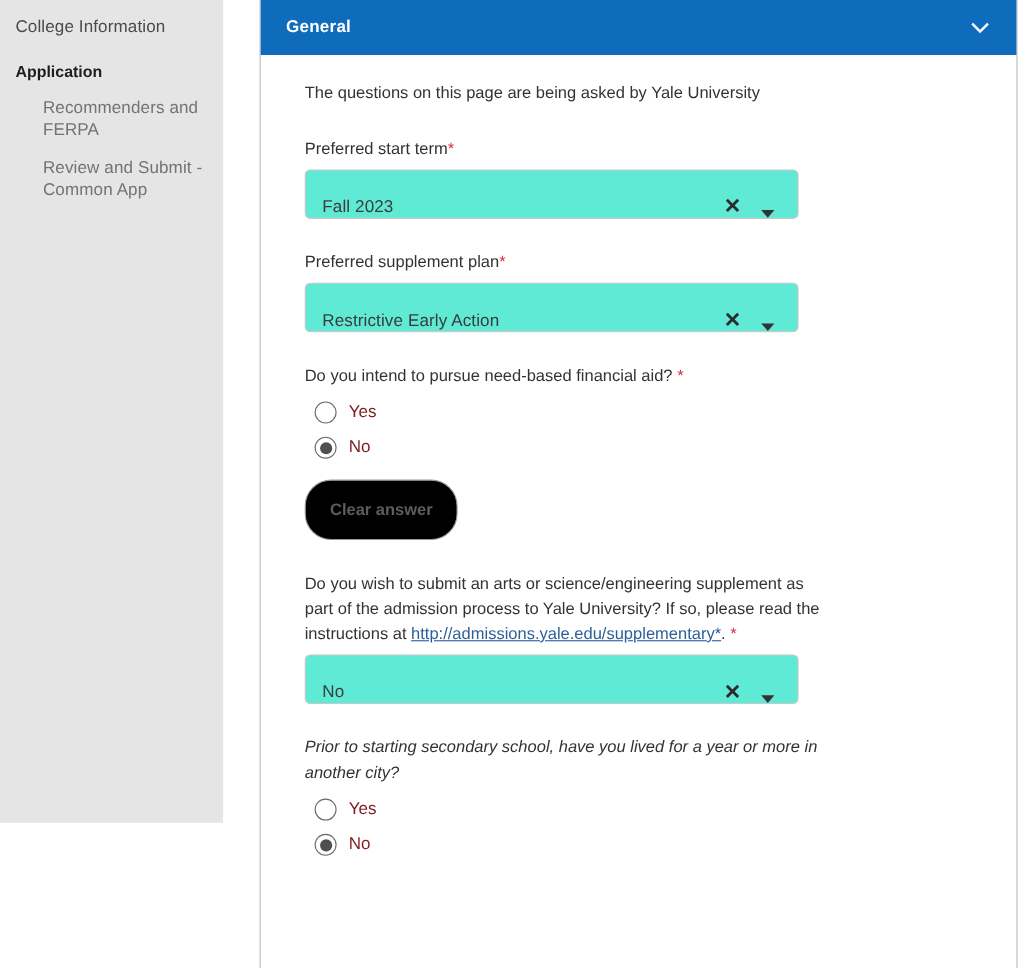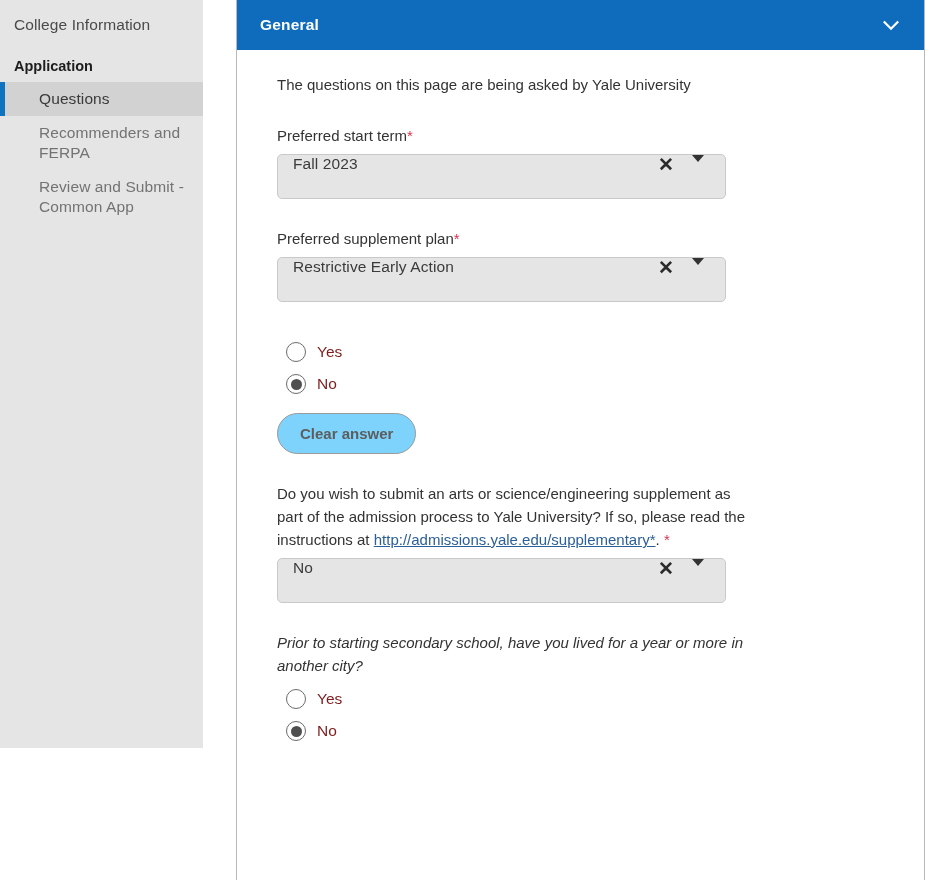--- a/index.html
+++ b/index.html
@@ -132,23 +132,23 @@
     margin-bottom: 7px;
     max-width: 470px;
   }
   .req { color: #d8344b; }
 
   .select-box {
     width: 449px;
     height: 45px;
     border: 1px solid #c9c9c9;
     border-radius: 5px;
-    background: #e5e5e5;
-    display: flex;
-    align-items: flex-start;
+    background: #5eead4;
+    display: flex;
+    align-items: flex-end;
     box-sizing: border-box;
     padding: 0 10px 0 15px;
   }
   .select-value {
     flex: 1;
     font-size: 15.5px;
     color: #3b3b3b;
     letter-spacing: .1px;
   }
   .clear-x {
@@ -202,29 +202,29 @@
     display: block;
   }
   .radio-label {
     font-size: 15.5px;
     color: #7f1d1d;
   }
 
   .clear-btn {
     margin-top: 19px;
     margin-left: 0px;
-    height: 41px;
+    height: 55px;
     min-width: 136px;
     display: inline-flex;
     align-items: center;
     justify-content: center;
     padding: 0 22px;
     border: 1.4px solid #9a9a9a;
     border-radius: 24px;
-    background: #7dd3fc;
+    background: #000000;
     font-size: 15px;
     font-weight: bold;
     color: #5d5d5d;
     box-sizing: border-box;
     cursor: pointer;
     text-align: center;
   }
 
   .link {
     color: #2b5f98;
@@ -241,25 +241,20 @@
   <div id="sidebar">
 
     <div class="nav-top">
       <span>College Information</span>
     </div>
 
     <div class="nav-section">
       <span>Application</span>
     </div>
 
-    <div class="nav-item active">
-      <span class="accent"></span>
-      <span class="arrow"></span>
-      <span>Questions</span>
-    </div>
 
     <div class="nav-item">
       <span>Recommenders and FERPA</span>
     </div>
 
     <div class="nav-item">
       <span>Review and Submit - Common App</span>
     </div>
 
   </div>
@@ -301,20 +296,23 @@
           <div class="select-box">
             <span class="select-value">Restrictive Early Action</span>
             <span class="clear-x">✕</span>
             <span class="caret">
                 <i></i>
               </span>
           </div>
         </div>
 
         <div class="field-block">
+          <div class="field-label q-text">
+            <span>Do you intend to pursue need-based financial aid?</span> <span class="req">*</span>
+          </div>
           <div class="radio-row">
             <span class="radio"></span>
             <span class="radio-label">Yes</span>
           </div>
           <div class="radio-row">
             <span class="radio checked"></span>
             <span class="radio-label">No</span>
           </div>
           <div class="clear-btn">
             <span>Clear answer</span>

